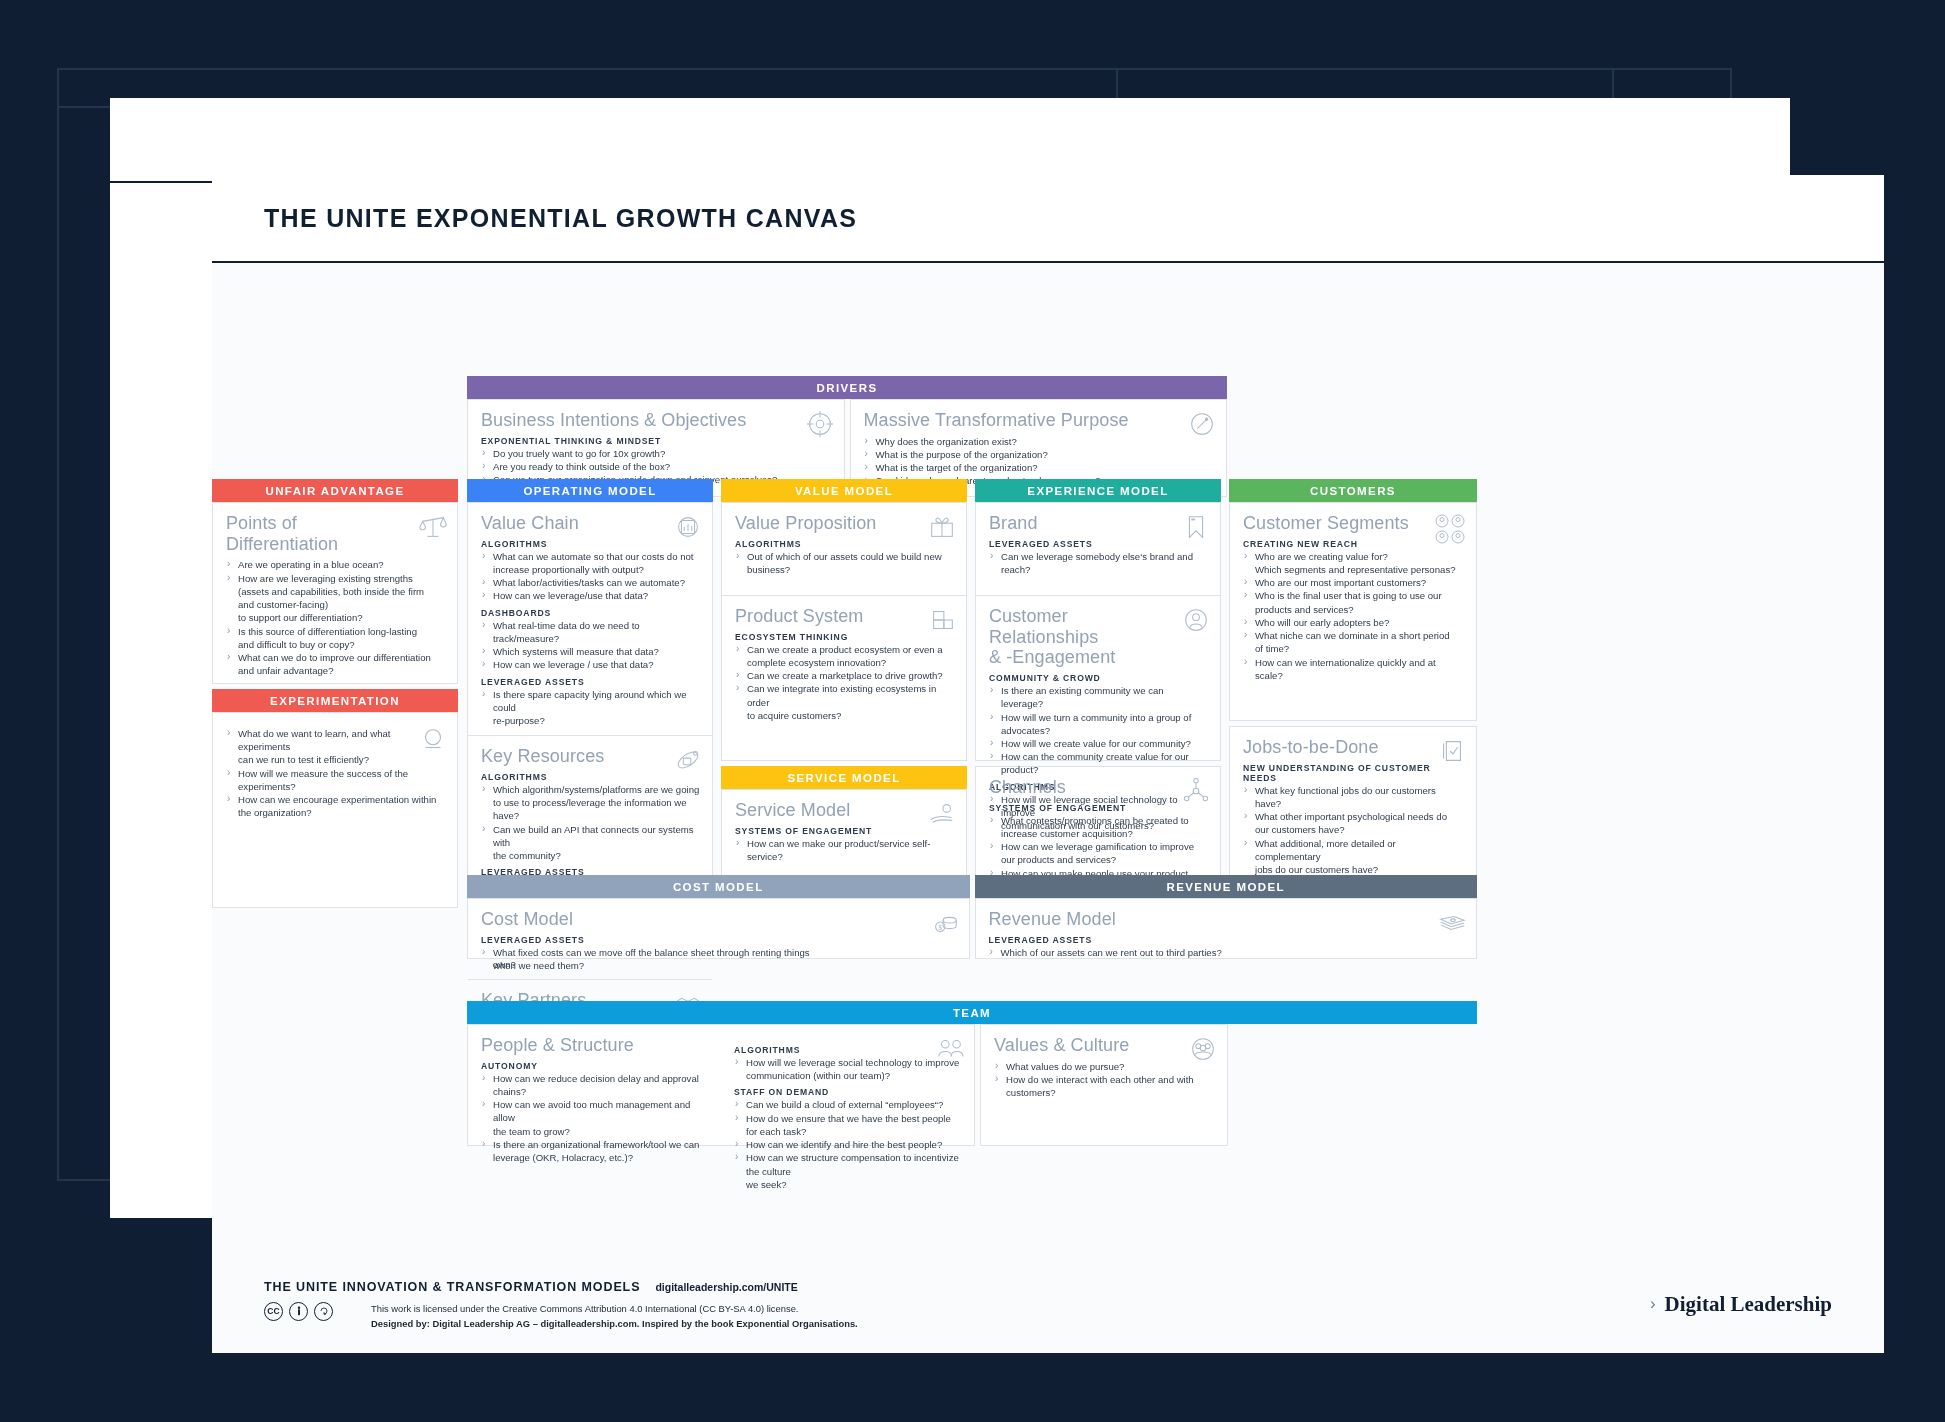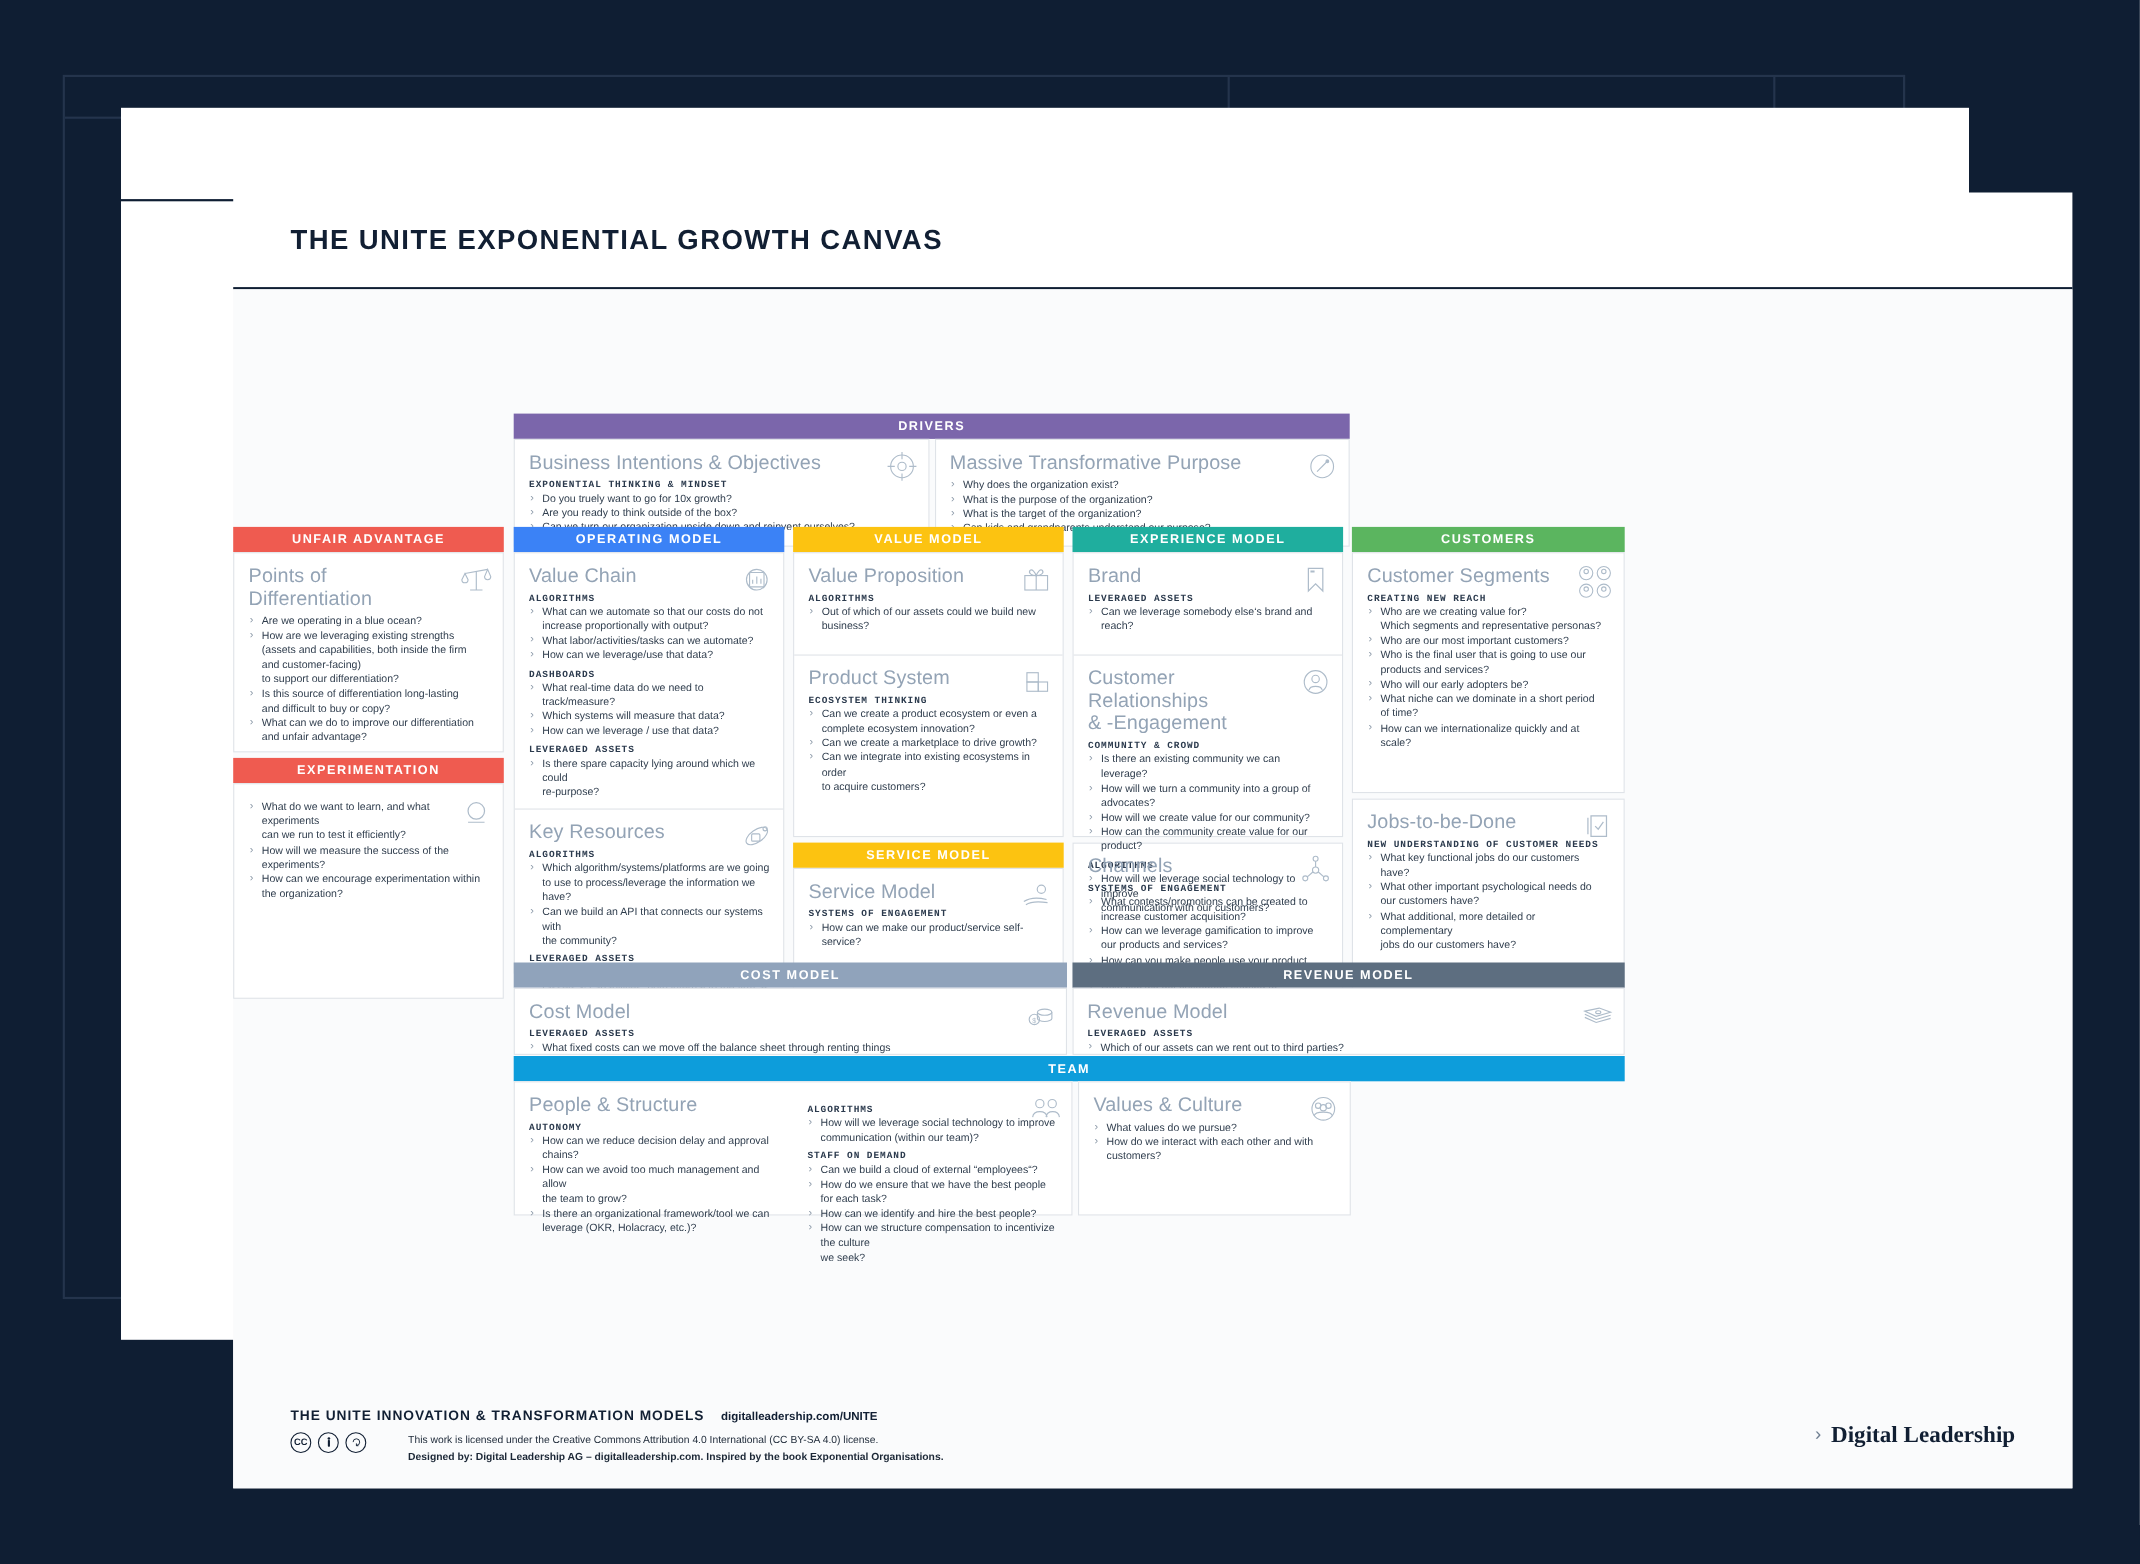--- a/index.html
+++ b/index.html
@@ -55,21 +55,21 @@
   }
   .card { background:#fff; border:1px solid #dfe3e8; }
   .cell { position: relative; padding: 10px 12px 8px 13px; }
   .cell + .cell { border-top: 1px solid #dfe3e8; }
   .cell-title {
     font-size: 18px; color: #93a3b5; font-weight: normal; line-height:1.15;
     margin-bottom: 4px; letter-spacing:.1px; padding-right:42px;
   }
   .sub {
     font-size: 8.6px; font-weight: bold; color:#2b3a4d; letter-spacing: .85px;
-    text-transform: uppercase; margin-top: 5px; margin-bottom: 1px; font-family: Liberation Mono, monospace;
+    text-transform: uppercase; margin-top: 5px; margin-bottom: 1px;
   }
   ul.q { list-style: none; }
   ul.q li {
     position: relative; font-size: 9.6px; color: #2f3d4d; line-height: 1.38;
     padding-left: 12px; margin-bottom: 0px;
   }
   ul.q li::before {
     content: "›"; position: absolute; left: 1px; top: -1px;
     color: #8b99a8; font-size: 10px;
   }
@@ -89,21 +89,21 @@
   .col { position:absolute; top:0; }
   .col-unfair   { left:  0px; width:246px; }
   .col-oper     { left:255px; width:246px; }
   .col-value    { left:509px; width:246px; }
   .col-exp      { left:763px; width:246px; }
   .col-cust     { left:1017px; width:248px; }
 
   .money-row { position:absolute; left:255px; top:612px; width:1010px; display:flex; gap:5px;}
   .money-row > div { flex:1; }
 
-  .team-wrap { position:absolute; left:255px; top:697px; width:1010px; }
+  .team-wrap { position:absolute; left:255px; top:738px; width:1010px; }
   .team-cards { display:flex; gap:5px; margin-top:0; }
   .team-left { flex: 0 0 circle; width:508px; }
   .team-right { width:248px; }
 
   .team-left-inner { display:flex; }
   .team-left-inner .half { width:50%; padding: 10px 10px 8px 13px; position:relative;}
 
   
   .footer { position:absolute; left:52px; right:52px; bottom:22px; display:flex; align-items:flex-start; }
   .footer-left { flex:1; }

